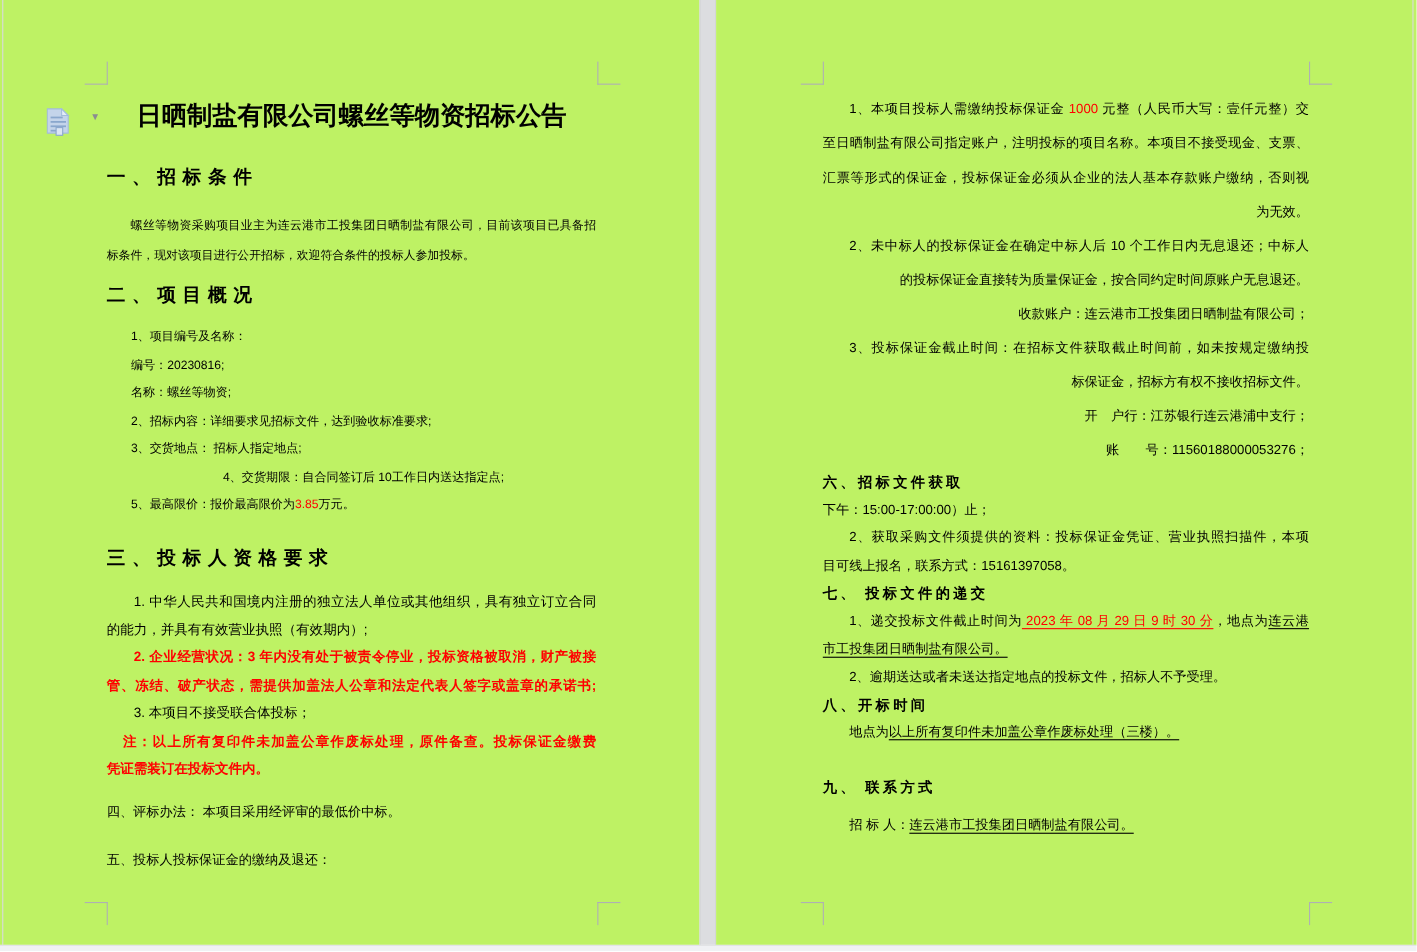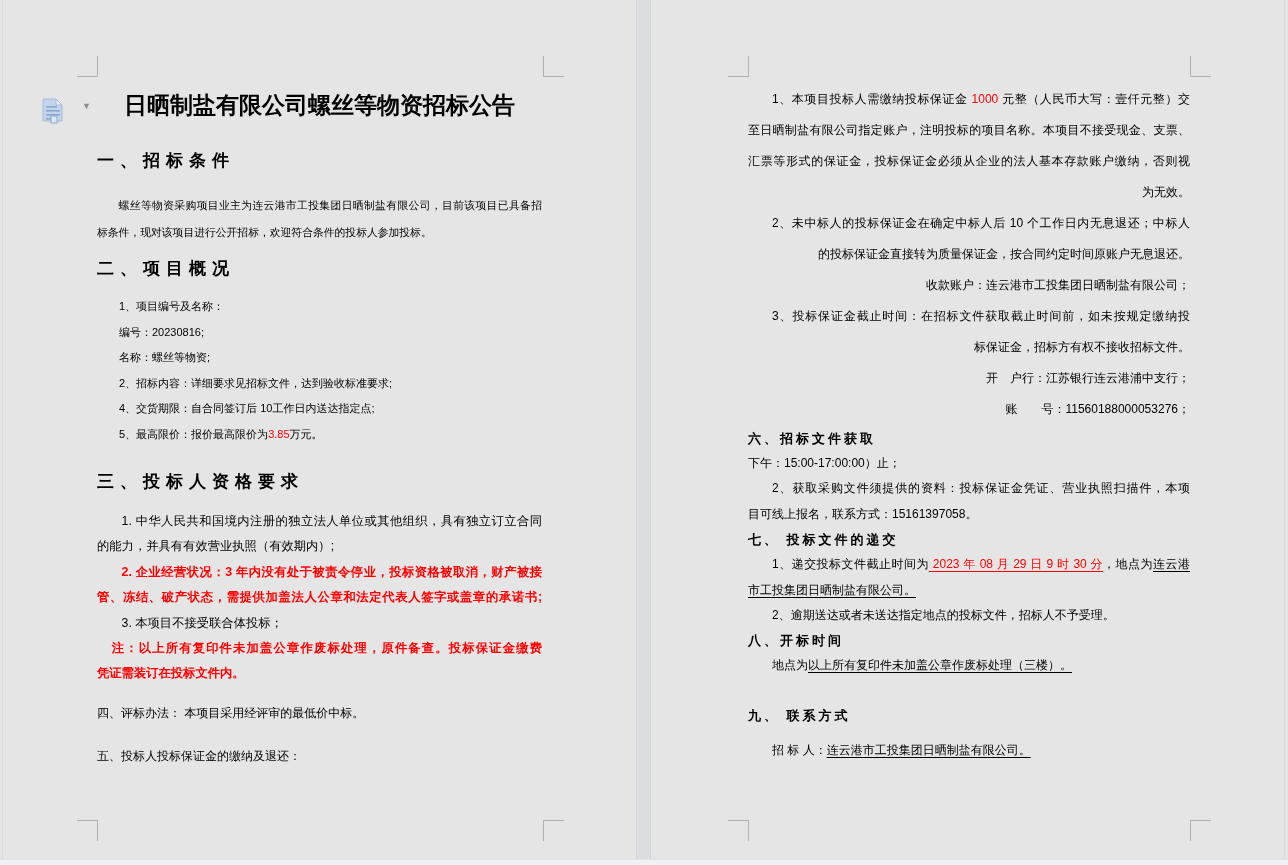--- a/index.html
+++ b/index.html
@@ -1,18 +1,18 @@
 <!DOCTYPE html>
 <html><head>
 <meta charset="utf-8">
 <style>
   html,body{margin:0;padding:0;background:#ffffff;}
   .screen{position:relative;width:1288px;height:865px;overflow:hidden;background:#ffffff;
           font-family:"Liberation Sans",sans-serif;color:#000;}
-  .page{position:absolute;top:0;height:859px;background:#e5e5e5;}
+  .page{position:absolute;top:0;height:859px;background:#bef264;}
   .page-1{left:0;width:636px;}
   .page-2{left:651px;width:637px;}
   .seam{position:absolute;top:0;left:636px;width:15px;height:859px;background:#dcdde0;
         border-left:1px solid #d3d4d7;border-right:1px solid #d3d4d7;box-sizing:border-box;}
   .edge-line{position:absolute;top:0;width:1px;height:859px;background:#d9dadd;}
   .bottom-strip{position:absolute;left:0;top:859px;width:1288px;height:6px;background:#f0f1f4;
         border-top:1px solid #e2e3e6;box-sizing:border-box;}
   
   .mark{position:absolute;width:20px;height:20px;border:0 solid #aeb0b4;}
   .mark.tl{border-right-width:1px;border-bottom-width:1px;}
@@ -58,21 +58,22 @@
     <div class="text-area">
         <div class="blk t-title"><span class="run">日晒制盐有限公司螺丝等物资招标公告</span></div>
         <div class="blk t-h1" style="margin-top: 26px;"><span class="run">一、招标条件</span></div>
         <div class="blk t-p v-para just" style="margin-top: 18px; padding-left: 2em;"><span class="run">螺丝等物资采购项目业主为连云港市工投集团日晒制盐有限公司，目前该项目已具备招</span></div>
         <div class="blk t-p v-para"><span class="run">标条件，现对该项目进行公开招标，欢迎符合条件的投标人参加投标。</span></div>
         <div class="blk t-h1" style="margin-top: 10px;"><span class="run">二、项目概况</span></div>
         <div class="blk t-p v-item" style="margin-top: 12px; padding-left: 2em;"><span class="run">1、项目编号及名称：</span></div>
         <div class="blk t-p v-item" style="padding-left: 2em;"><span class="run">编号：20230816;</span></div>
         <div class="blk t-p v-item" style="padding-left: 2em;"><span class="run">名称：螺丝等物资;</span></div>
         <div class="blk t-p v-item" style="padding-left: 2em;"><span class="run">2、招标内容：详细要求见招标文件，达到验收标准要求;</span></div>
-        <div class="blk t-p v-item" style="padding-left: 2em;"><span class="run">4、交货期限：自合同签订后 10工作日内送达指定点;</span></div>
+        <div class="blk t-p v-item" style="padding-left: 2em;"><span class="run">3、交货地点： 招标人指定地点;</span></div>
+        <div class="blk t-p v-item" style="padding-left: 2em; text-align: center;"><span class="run">4、交货期限：自合同签订后 10工作日内送达指定点;</span></div>
         <div class="blk t-p v-item" style="padding-left: 2em;"><span class="run">5、最高限价：报价最高限价为</span><span class="run red">3.85</span><span class="run">万元。</span></div>
         <div class="blk t-h1" style="margin-top: 22px;"><span class="run">三、投标人资格要求</span></div>
         <div class="blk t-p v-sec3 just" style="margin-top: 14px; padding-left: 2em;"><span class="run">1. 中华人民共和国境内注册的独立法人单位或其他组织，具有独立订立合同</span></div>
         <div class="blk t-p v-sec3"><span class="run">的能力，并具有有效营业执照（有效期内）;</span></div>
         <div class="blk t-p v-sec3 just" style="padding-left: 2em;"><span class="run red bold">2. 企业经营状况：3 年内没有处于被责令停业，投标资格被取消，财产被接</span></div>
         <div class="blk t-p v-sec3 just"><span class="run red bold">管、冻结、破产状态，需提供加盖法人公章和法定代表人签字或盖章的承诺书;</span></div>
         <div class="blk t-p v-sec3" style="padding-left: 2em;"><span class="run">3. 本项目不接受联合体投标；</span></div>
         <div class="blk t-p v-sec3 just" style="padding-left: 1.2em;"><span class="run red bold">注：以上所有复印件未加盖公章作废标处理，原件备查。投标保证金缴费</span></div>
         <div class="blk t-p v-sec3"><span class="run red bold">凭证需装订在投标文件内。</span></div>
         <div class="blk t-p v-loose" style="margin-top: 14px;"><span class="run">四、评标办法： 本项目采用经评审的最低价中标。</span></div>

